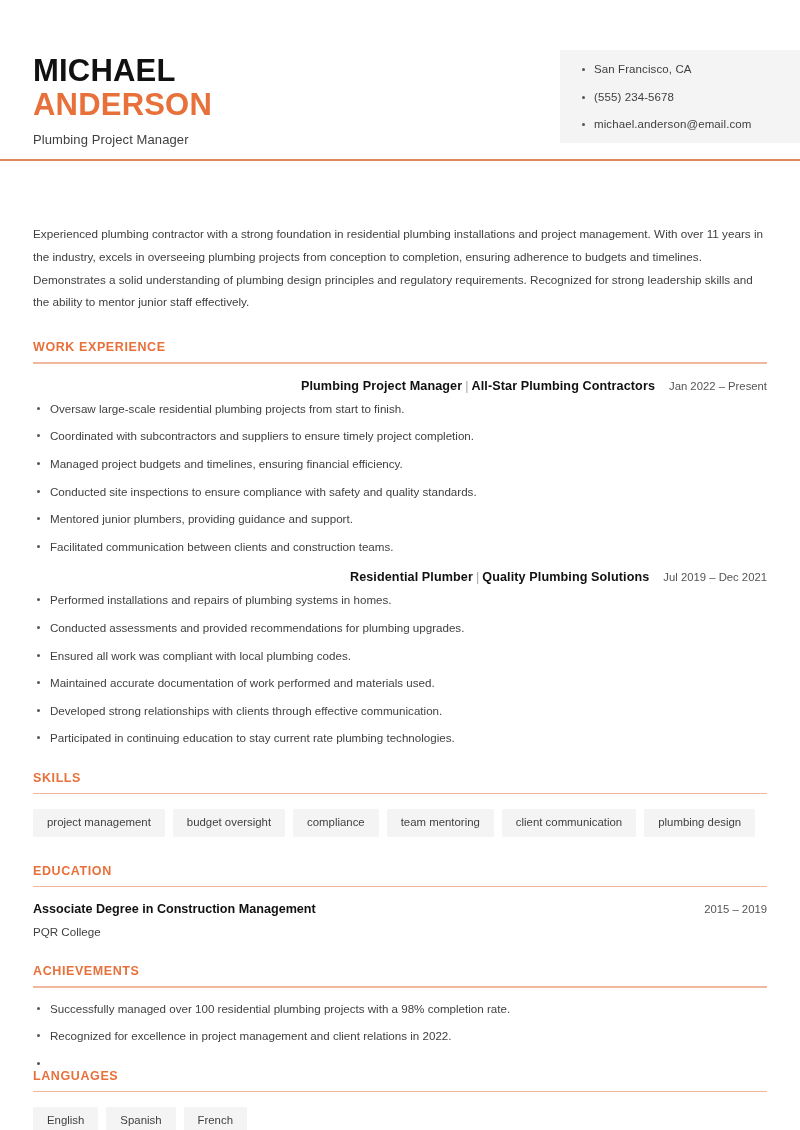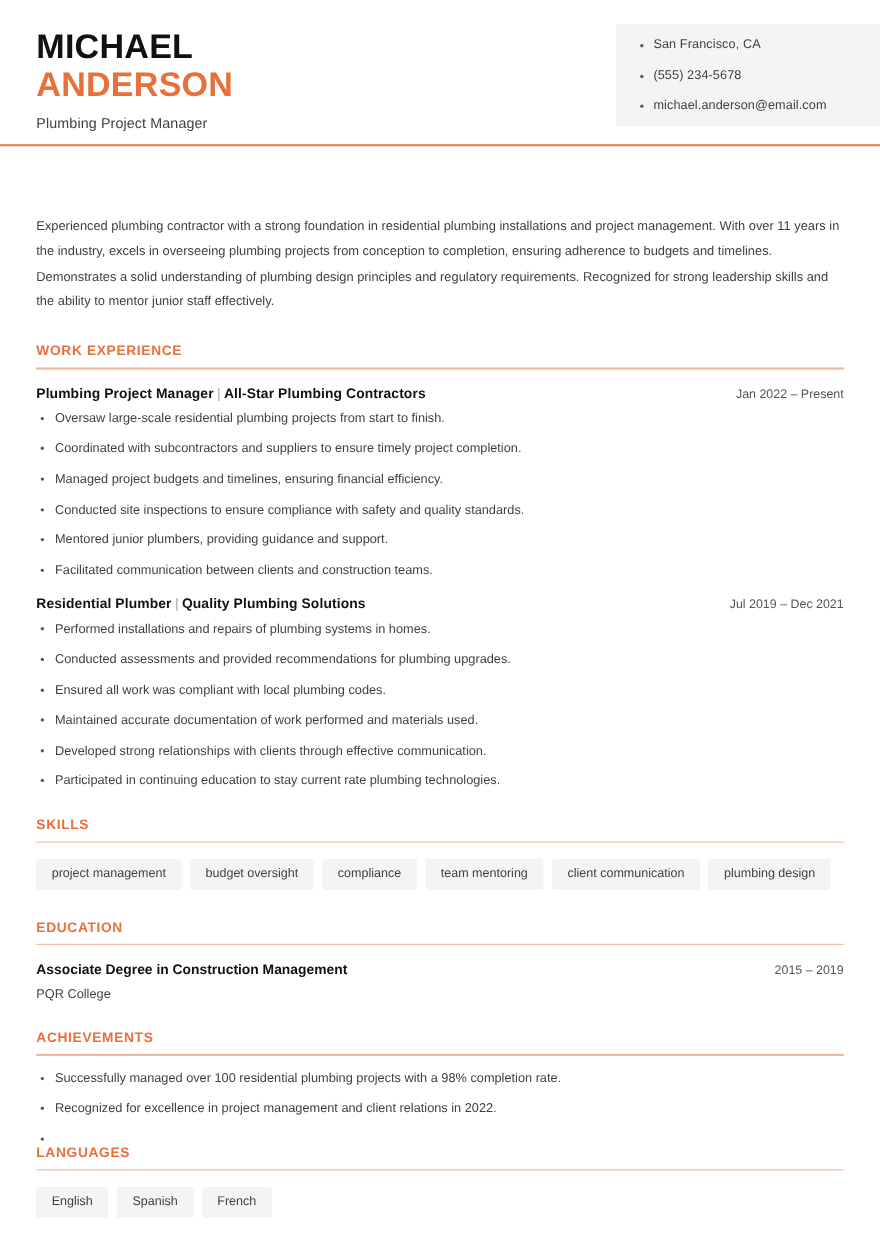--- a/index.html
+++ b/index.html
@@ -15,20 +15,21 @@
     color: #3b3b3b;
     position: relative;
     overflow: hidden;
   }
 
   
   .header {
     position: relative;
     height: 164px;
     background: #ffffff;
+    margin-top: 28px;
   }
   .contact-box {
     position: absolute;
     left: 560px;
     top: 22px;
     width: 240px;
     height: 93px;
     background: #f4f4f4;
     padding: 14px 0 0 22px;
   }
@@ -109,21 +110,21 @@
     height: 1.5px;
     background: #f0b79c;
     margin-bottom: 15px;
   }
 
   
   .entry { margin-bottom: 18px; }
   .entry:last-child { margin-bottom: 0; }
   .entry-head {
     display: flex;
-    justify-content: space-between;
+    justify-content: flex-end;
     align-items: baseline;
     margin-bottom: 10px;
   }
   .entry-role {
     font-size: 12.6px;
     font-weight: bold;
     color: #111111;
     letter-spacing: .1px;
   }
   .sep {

